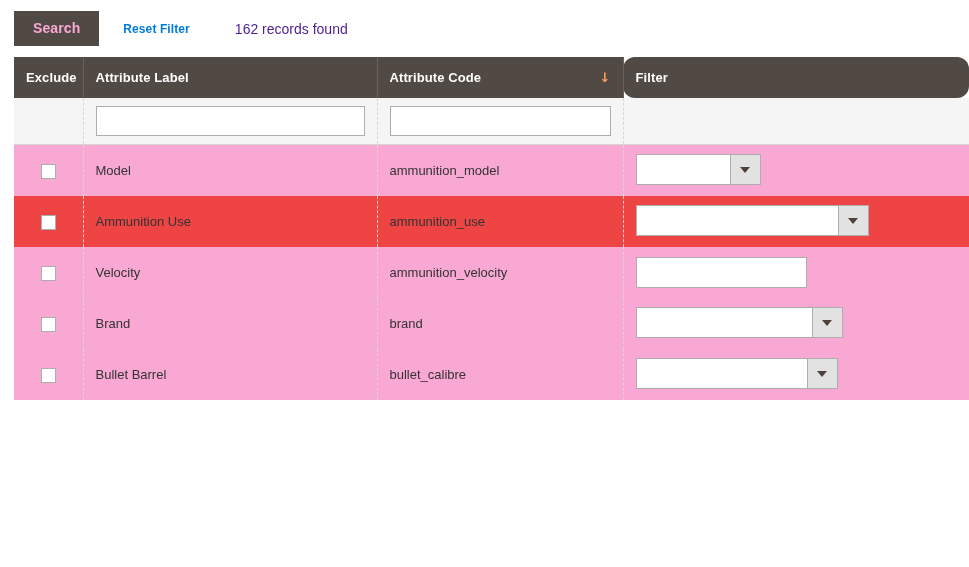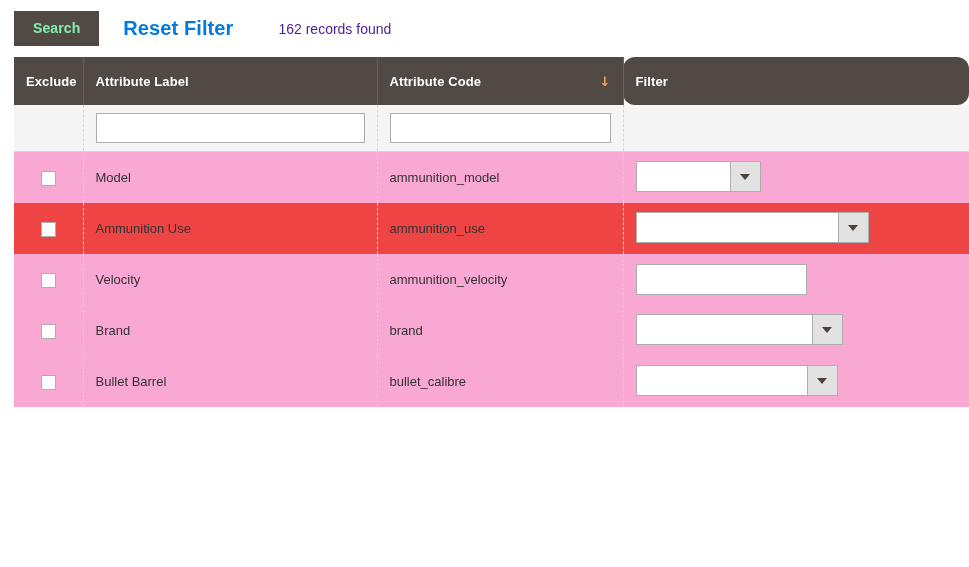--- a/index.html
+++ b/index.html
@@ -19,34 +19,34 @@
   
   .toolbar {
     height: 57px;
     box-sizing: border-box;
     padding-left: 14px;
     display: flex;
     align-items: center;
   }
   .search-button {
     background: #514943;
-    color: #86efac;
+    color: #f9a8d4;
     border: 1px solid #514943;
     border-radius: 0;
     font-family: "Liberation Sans", sans-serif;
     font-size: 14px;
     font-weight: 600;
     padding: 8px 18px 9px 18px;
     line-height: 16px;
     cursor: pointer;
     letter-spacing: .1px;
   }
   .reset-link {
     color: #007bdb;
-    font-size: 20px;
+    font-size: 12px;
     font-weight: 600;
     text-decoration: none;
     margin-left: 24px;
     cursor: pointer;
     letter-spacing: .1px;
   }
   .records-found {
     margin-left: 45px;
     font-size: 14px;
     color: #4c1d95;
@@ -71,21 +71,21 @@
     vertical-align: middle;
     text-align: left;
   }
 
   
   thead tr.head-row th {
     background: #514943;
     color: #ffffff;
     font-size: 13px;
     font-weight: 700;
-    height: 48px;
+    height: 41px;
     padding: 0 12px;
     border-right: 1px solid #6e6058;
     white-space: nowrap;
     position: relative;
     cursor: pointer;
     letter-spacing: .1px;
   }
   thead tr.head-row th:last-child { border-right: none; border-radius: 12px; }
   th .th-inner {
     display: flex;

